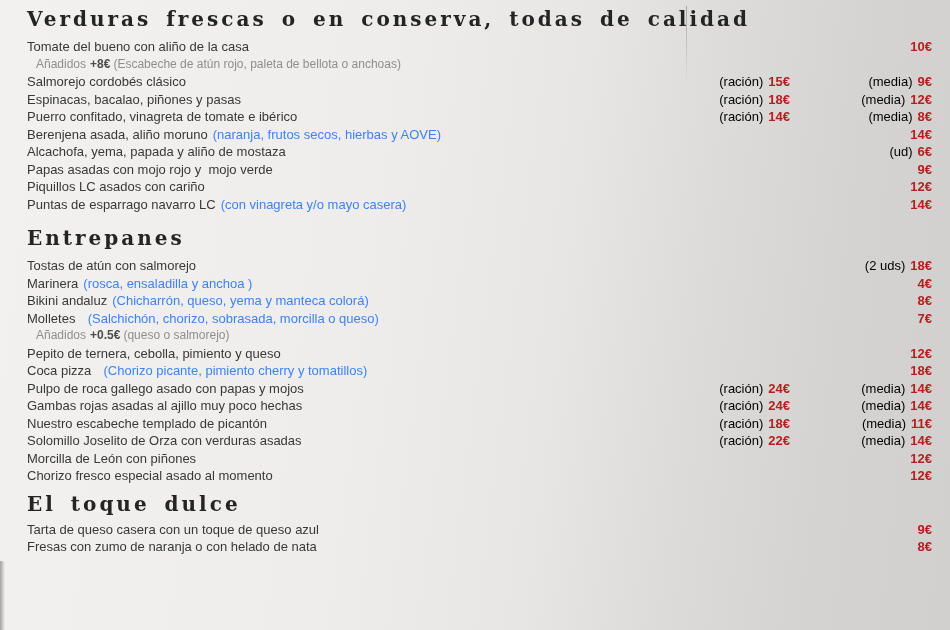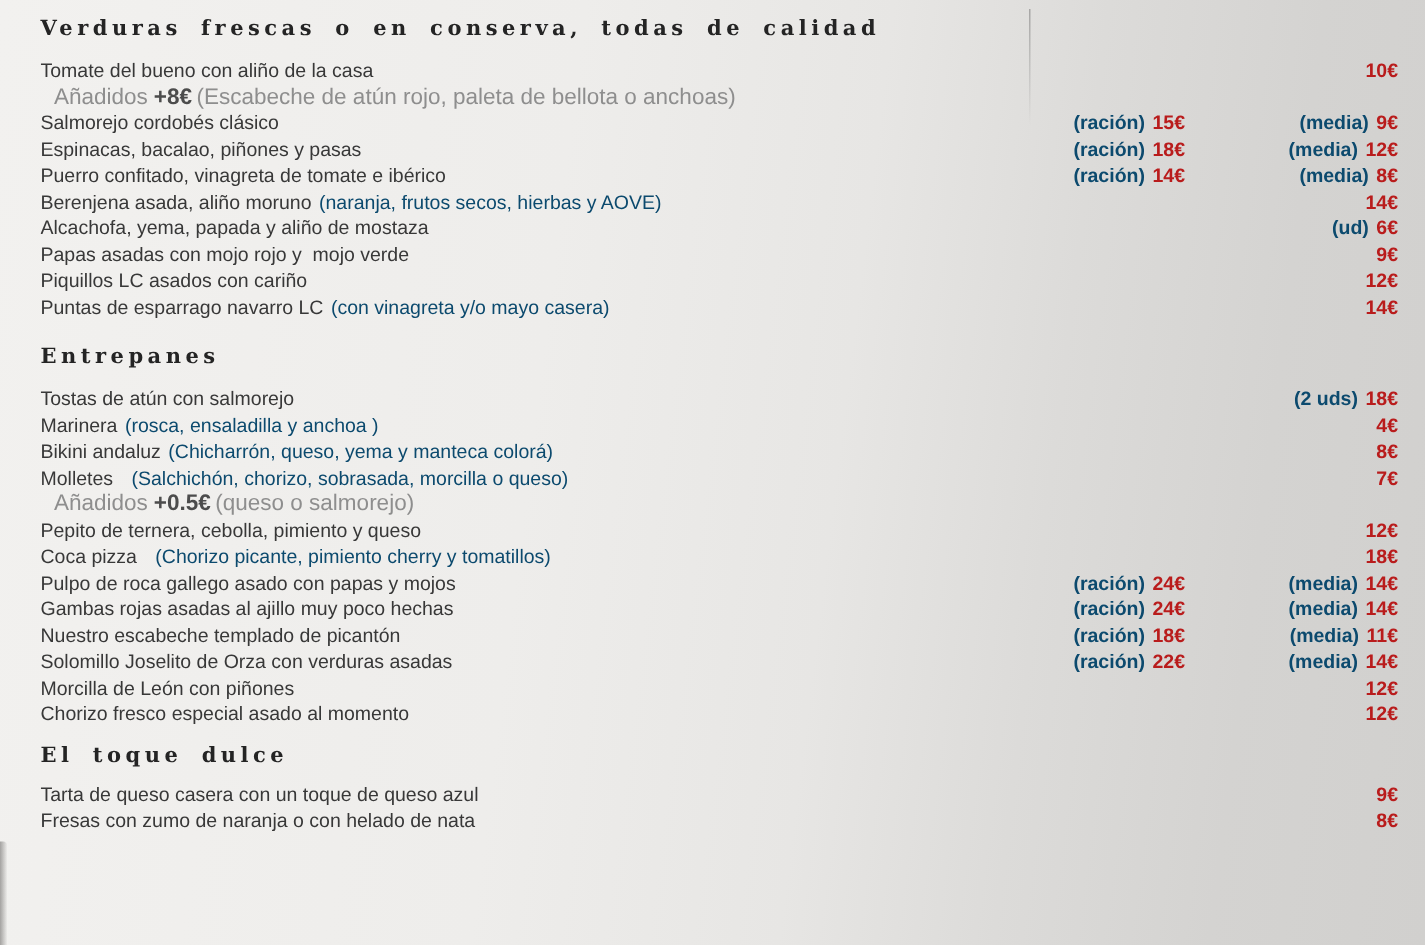--- a/index.html
+++ b/index.html
@@ -28,47 +28,47 @@
   .edge-shadow {
     position: absolute;
     left: 0; bottom: 0;
     width: 5px; height: 75px;
     background: linear-gradient(to right, rgba(70,68,66,.45), rgba(70,68,66,0));
     border-radius: 0 3px 0 0;
   }
   h2.heading {
     font-family: "DejaVu Serif", "Liberation Serif", serif;
     font-weight: 700;
-    font-size: 14px;
+    font-size: 20px;
     line-height: 26px;
     letter-spacing: 3px;
     word-spacing: 5px;
     color: #242424;
     margin: 12px 0 6px 0;
   }
   section.menu-section:first-child h2.heading { margin-top: 6px; }
   section.menu-section:last-child  h2.heading { margin-top: 6px; margin-bottom: 4px; }
   .row {
     display: flex;
     align-items: baseline;
     line-height: 17.5px;
     font-size: 13px;
   }
   .name-wrap { flex: 1 1 auto; white-space: pre-wrap; overflow: hidden; }
   .item-name { color: #383838; }
-  .item-desc { color: #0c4a6e; margin-left: 5px; text-align: right; }
+  .item-desc { color: #3b82f6; margin-left: 5px; text-align: right; }
   .item-desc:empty { margin-left: 0; }
   .col { flex: 0 0 auto; text-align: right; white-space: nowrap; }
   .col-racion { width: 112px; }
   .col-media  { width: 142px; }
-  .price-label { color: #0c4a6e; margin-right: 5px; font-weight: bold; }
+  .price-label { color: #000000; margin-right: 5px; }
   .price-label:empty { margin-right: 0; }
   .price-value { color: #b91c1c; font-weight: 700; }
   .note-row {
-    font-size: 15px;
+    font-size: 12px;
     line-height: 17.5px;
     padding-left: 9px;
     color: #8e8e8e;
     text-align: right;
   }
   .note-bold { color: #4c4c4c; font-weight: 700; margin: 0 3px 0 4px; }
   .note-post { color: #8e8e8e; }
 </style>
 </head>
 <body>

